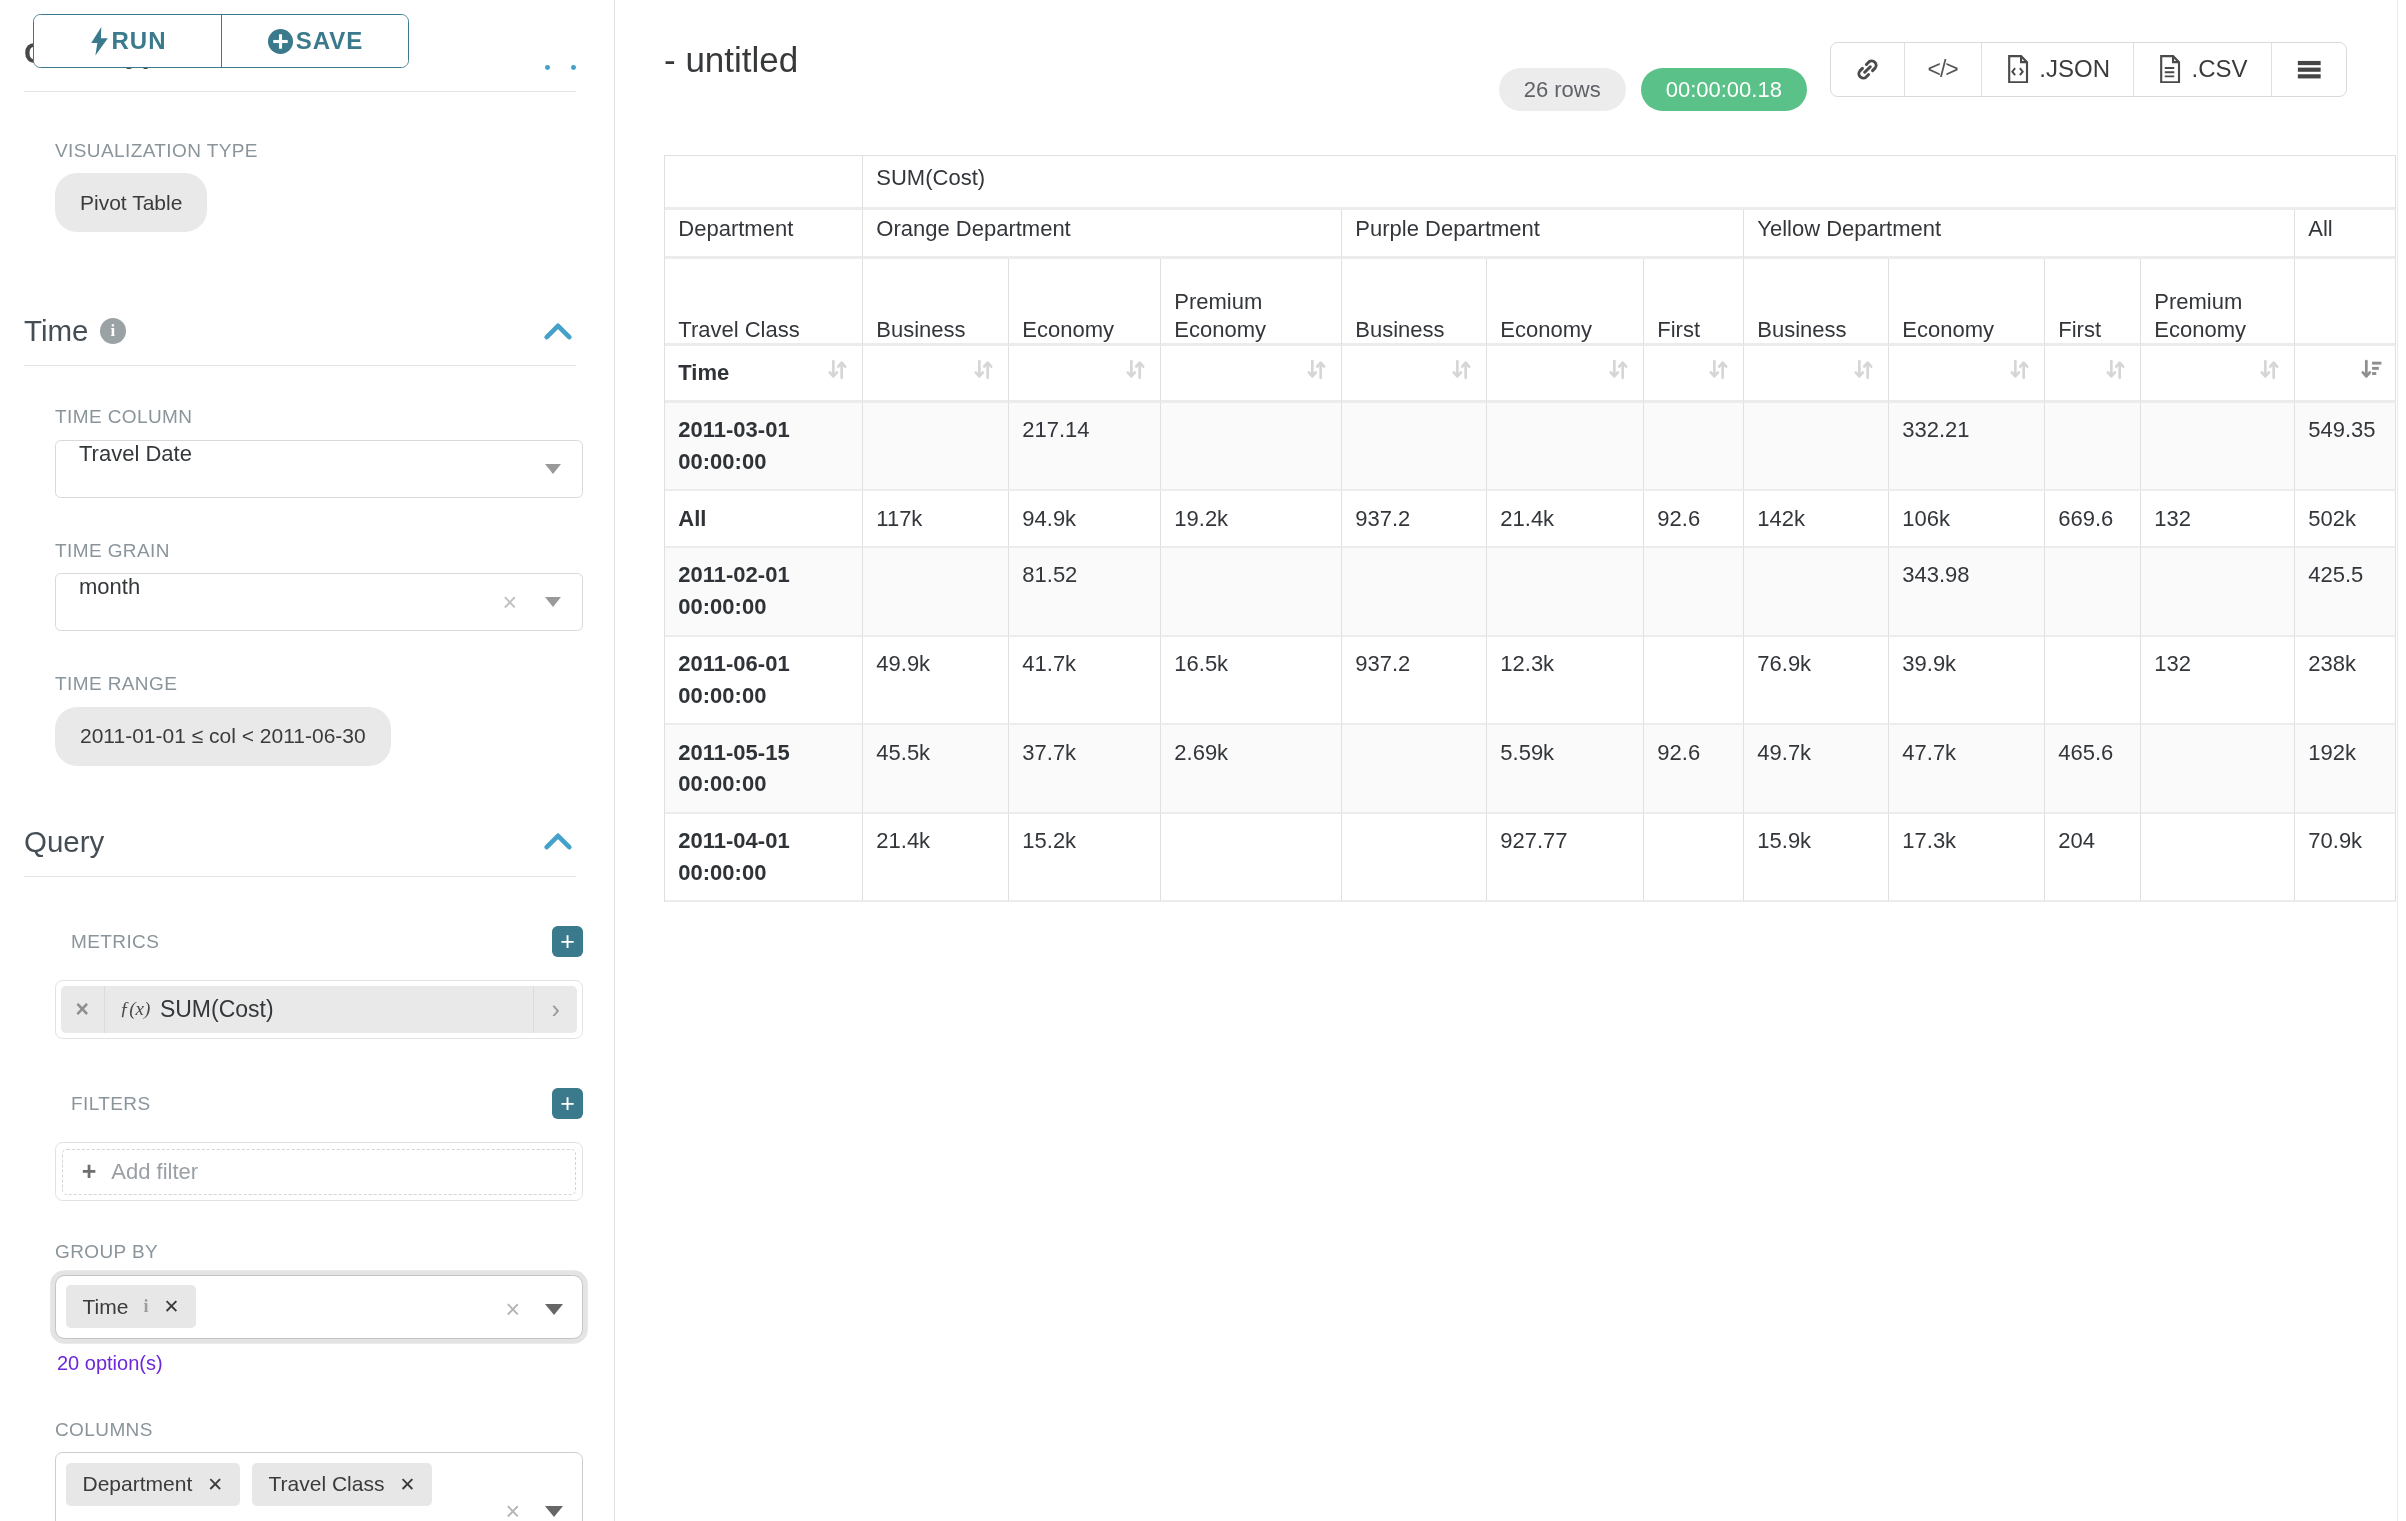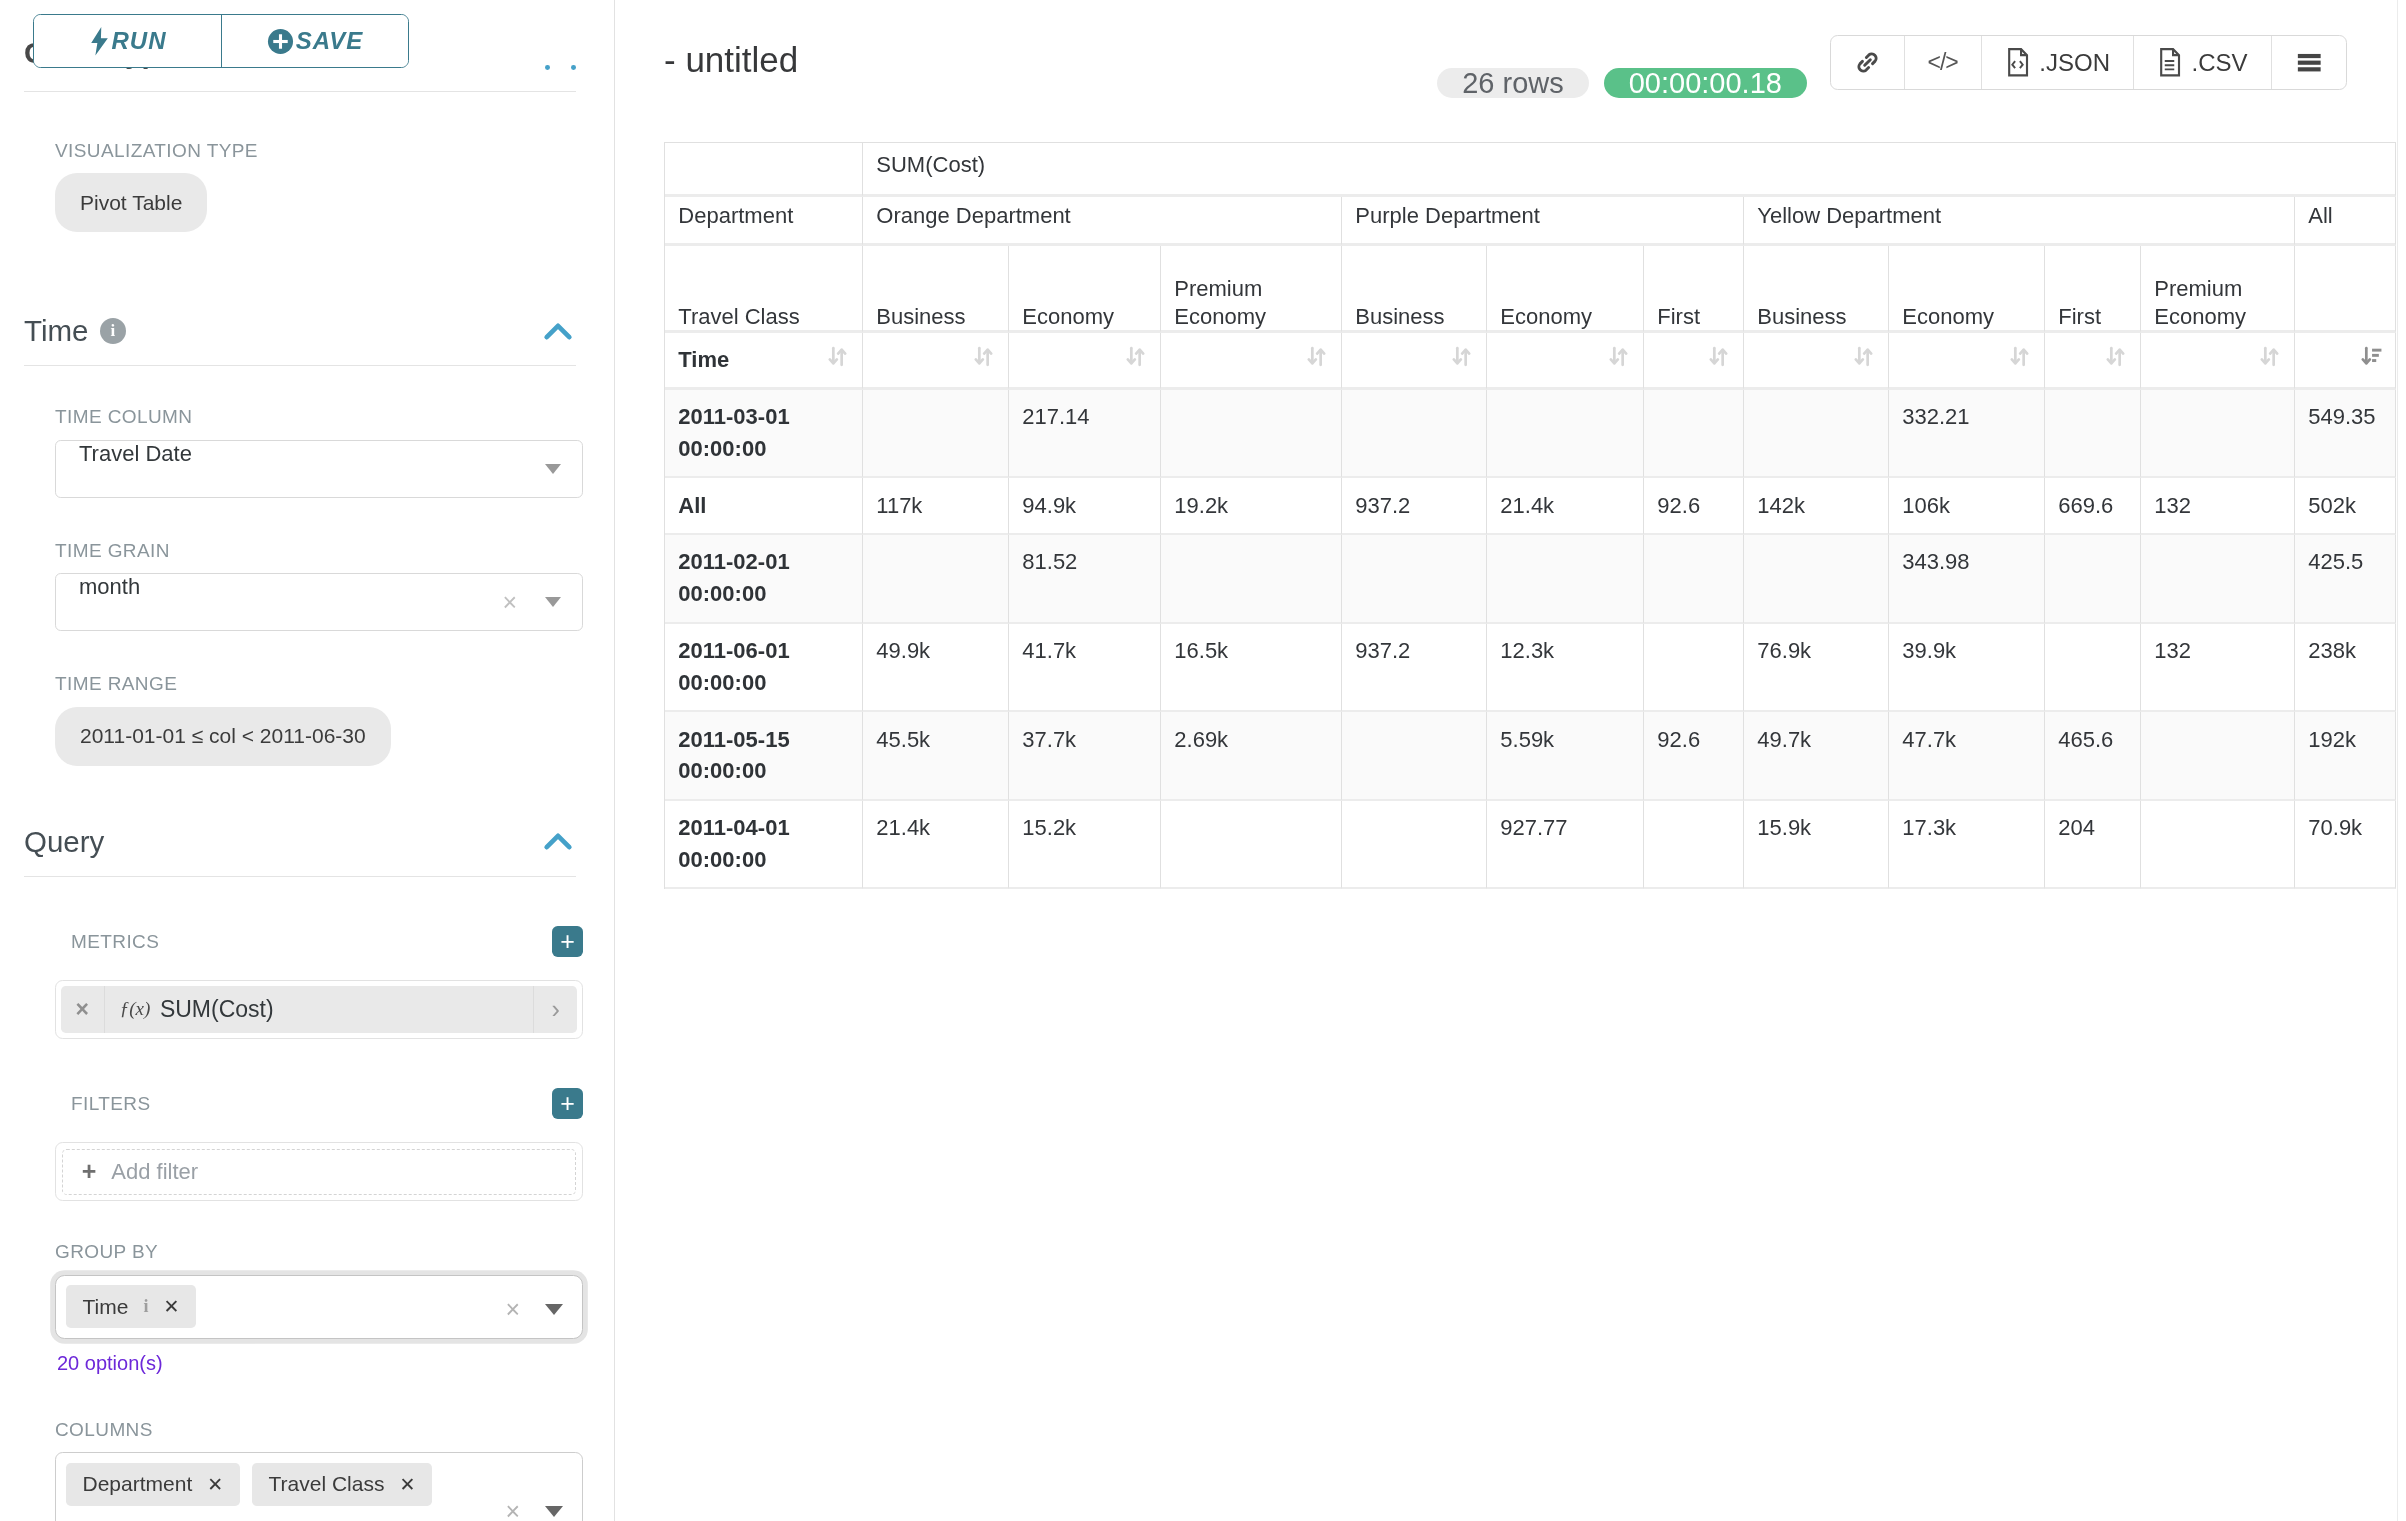--- a/index.html
+++ b/index.html
@@ -8,21 +8,21 @@
   .app { display:flex; width:2406px; height:1522px; position:relative; }
 
   
   .panel { width:615px; min-width:615px; height:100%; border-right:1px solid #e2e2e2;
            position:relative; background:#fff; }
   .clipped-heading { position:absolute; top:36px; left:24px; font-size:29.5px; color:#484848; z-index:0; }
   .run-save { position:absolute; top:14.3px; left:33px; display:flex; z-index:2;
               border:1.9px solid #3a7a8c; border-radius:7.6px; background:#fff; overflow:hidden; }
   .run-save button { width:187px; height:52px; background:#fff; border:none; cursor:pointer;
                      font-family:inherit; font-size:24px; font-weight:bold; color:#3a7a8c;
-                     display:flex; align-items:center; justify-content:center; gap:2px; letter-spacing:1px;font-style:italic; }
+                     display:flex; align-items:center; justify-content:center; gap:2px; letter-spacing:1px; }
   .run-save button + button { border-left:1.9px solid #3a7a8c; }
   .panel-dots { position:absolute; top:65px; left:545px; z-index:0; display:flex; gap:21px; }
   .panel-dots i { width:4.8px; height:4.8px; background:#45a1c9; border-radius:50%; }
   .divider { border:none; border-top:1.9px solid #e4e4e4; margin:0 38px 0 24px; }
   .divider.d1 { margin-top:91px; }
   .section-head { display:flex; align-items:center; margin:0 40px 0 24px; }
   .section-head .title { font-size:29.5px; color:#454e54; }
   .info-circle { width:26px; height:26px; border-radius:50%; background:#9aa2a6; color:#fff;
                  display:inline-flex; align-items:center; justify-content:center;
                  font-size:17px; font-weight:bold; font-family:"Liberation Serif",serif; margin-left:11.4px; }
@@ -63,22 +63,22 @@
   .tag-ctls .x { color:#b4b4b4; font-size:25px; cursor:pointer; }
   .tag-ctls .caret2 { width:0; height:0; border-left:9.5px solid transparent; border-right:9.5px solid transparent;
                       border-top:11.4px solid #666; }
   .hint { margin:13.3px 0 0 57px; font-size:20px; color:#6d28d9; }
 
   
   .main { flex:1; position:relative; padding:27px 0 0 49px; }
   .main-header { display:flex; align-items:flex-start; }
   .chart-title { font-size:35px; font-weight:normal; color:#37383a; margin-top:13.3px; }
   .header-right { margin-left:auto; margin-right:59px; display:flex; align-items:center; gap:15px; }
-  .badge { height:30px; display:flex; align-items:center; padding:0 25px; border-radius:22px;
-           background:#ececec; color:#5f6368; font-size:29px;margin-top:41px; }
+  .badge { height:43px; display:flex; align-items:center; padding:0 25px; border-radius:22px;
+           background:#ececec; color:#5f6368; font-size:22px;margin-top:41px; }
   .badge.timer { background:#5ac189; color:#fff; }
   .export-group { display:flex; align-items:stretch; height:55px; border:1px solid #d9d9d9; border-radius:7.6px;
                   background:#fff; overflow:hidden; margin-left:7.6px; }
   .export-group .seg { display:flex; align-items:center; justify-content:center; gap:9.5px; padding:0 23px;
                        border-right:1px solid #e0e0e0; cursor:pointer; font-size:24px; color:#3b3b3b; }
   .export-group .seg:last-child { border-right:none; }
   .code-glyph { font-size:23px; color:#555; letter-spacing:-1px; }
 
   
   .pivot-wrap { margin-top:44px; }

